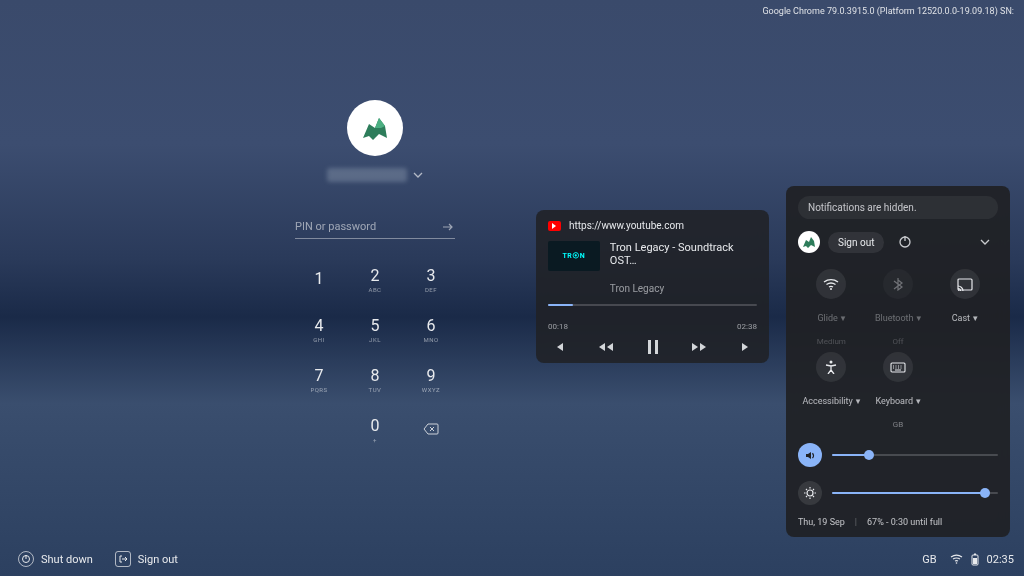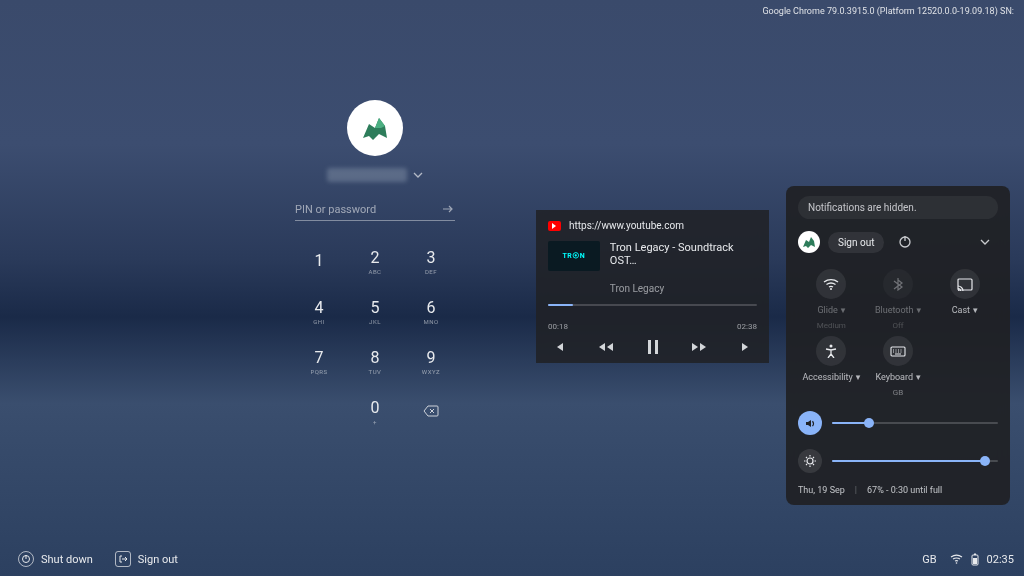--- a/index.html
+++ b/index.html
@@ -5,37 +5,37 @@
   *{box-sizing:border-box;margin:0;padding:0;font-family:Roboto,Arial,sans-serif;-webkit-font-smoothing:antialiased}
   body{width:1024px;height:576px;overflow:hidden;background:linear-gradient(180deg,#3a4a6b 0%,#3c4d70 25%,#2a3a5a 45%,#1a2a48 55%,#3a4e6e 70%,#2c4060 100%);color:#e8eaed;position:relative}
   .build{position:absolute;top:6px;right:10px;font-size:9px;color:#e8eaed;opacity:.95}
   
   .login{position:absolute;left:290px;top:100px;width:170px;display:flex;flex-direction:column;align-items:center}
   .avatar{width:56px;height:56px;border-radius:50%;background:#fff;display:flex;align-items:center;justify-content:center;overflow:hidden}
   .avatar svg{width:40px;height:40px}
   .uname-row{margin-top:12px;display:flex;align-items:center;gap:6px;color:#e8eaed}
   .uname-blur{width:80px;height:14px;background:rgba(200,210,225,.25);filter:blur(2px);border-radius:3px}
   .chev{opacity:.7}
-  .pin-field{margin-top:16px;width:160px;border-bottom:1px solid rgba(255,255,255,.4);display:flex;align-items:center;justify-content:space-between;padding:4px 0}
+  .pin-field{margin-top:34px;width:160px;border-bottom:1px solid rgba(255,255,255,.4);display:flex;align-items:flex-start;justify-content:space-between;padding:4px 0}
   .pin-field input{background:transparent;border:0;outline:0;color:#e8eaed;font-size:11px;width:130px}
   .pin-field input::placeholder{color:rgba(232,234,237,.6)}
   .keypad{margin-top:18px;display:grid;grid-template-columns:repeat(3,50px);grid-auto-rows:44px;gap:6px 6px}
   .key{display:flex;flex-direction:column;align-items:center;justify-content:center;border-radius:50%;cursor:pointer}
   .key .d{font-size:16px;color:#e8eaed}
   .key .l{font-size:6px;letter-spacing:.5px;color:rgba(232,234,237,.55);margin-top:1px;text-transform:uppercase}
   .key.util .d{font-size:14px;opacity:.85}
   
   .bottom{position:absolute;left:0;right:0;bottom:0;height:34px;display:flex;align-items:center;justify-content:space-between;padding:0 10px}
   .bbtn{display:flex;align-items:center;gap:7px;font-size:11px;color:#e8eaed;background:transparent;border:0;padding:6px 8px;border-radius:14px;cursor:pointer}
   .bbtn .ic{width:16px;height:16px;display:flex;align-items:center;justify-content:center;border:1px solid rgba(232,234,237,.7);border-radius:3px;font-size:10px}
   .bbtn.power .ic{border-radius:50%}
   .tray{display:flex;align-items:center;gap:8px;font-size:11px;color:#e8eaed}
   .tray .pill{padding:2px 5px;border-radius:3px}
   
-  .media{position:absolute;left:536px;top:210px;width:233px;background:rgba(32,33,36,.85);border-radius:0;padding:10px 12px 8px;backdrop-filter:blur(6px)}
+  .media{position:absolute;left:536px;top:210px;width:233px;background:rgba(32,33,36,.85);border-radius:8px;padding:10px 12px 8px;backdrop-filter:blur(6px)}
   .media .src{display:flex;align-items:center;gap:8px;font-size:10px;color:#e8eaed}
   .yt{width:13px;height:10px;background:#f00;border-radius:2px;position:relative}
   .yt:after{content:"";position:absolute;left:4px;top:2px;border-left:4px solid #fff;border-top:3px solid transparent;border-bottom:3px solid transparent}
   .media .row{display:flex;gap:10px;margin-top:10px}
   .thumb{width:54px;height:30px;background:#0a1a22;border-radius:2px;display:flex;align-items:center;justify-content:center;font-size:7px;font-weight:700;color:#0ff;letter-spacing:.5px}
   .mtitle{font-size:11px;color:#e8eaed}
   .martist{font-size:10px;color:rgba(232,234,237,.6);margin-top:16px}
   .progress{margin-top:10px;height:2px;background:rgba(255,255,255,.18);border-radius:2px;position:relative}
   .progress .fill{position:absolute;left:0;top:0;height:100%;width:12%;background:#8ab4f8;border-radius:2px}
   .times{display:flex;justify-content:space-between;font-size:8px;color:rgba(232,234,237,.6);margin-top:16px}
@@ -45,21 +45,21 @@
   
   .qs{position:absolute;left:786px;top:186px;width:224px;background:rgba(32,33,36,.92);border-radius:8px;padding:10px 12px 10px;backdrop-filter:blur(6px)}
   .notif{background:rgba(255,255,255,.06);border-radius:14px;padding:6px 10px;font-size:10px;color:rgba(232,234,237,.8)}
   .qtop{display:flex;align-items:center;gap:8px;margin-top:10px}
   .qav{width:22px;height:22px;border-radius:50%;background:#fff;display:flex;align-items:center;justify-content:center}
   .qav svg{width:16px;height:16px}
   .qsign{font-size:10px;background:rgba(255,255,255,.08);border:0;color:#e8eaed;padding:5px 10px;border-radius:12px;cursor:pointer}
   .qicon{width:26px;height:26px;border-radius:50%;display:flex;align-items:center;justify-content:center;cursor:pointer;color:#e8eaed;opacity:.85}
   .qtop .spacer{flex:1}
   .tiles{display:grid;grid-template-columns:repeat(3,1fr);gap:6px 0;margin-top:14px}
-  .tile{display:flex;flex-direction:column;align-items:center;gap:6px;cursor:pointer}
+  .tile{display:flex;flex-direction:column;align-items:center;gap:14px;cursor:pointer}
   .tcircle{width:30px;height:30px;border-radius:50%;background:rgba(255,255,255,.08);display:flex;align-items:center;justify-content:center;font-size:13px;color:#e8eaed}
   .tlabel{font-size:9px;color:rgba(232,234,237,.75);display:flex;align-items:center;gap:3px}
   .tsub{font-size:8px;color:rgba(232,234,237,.45)}
   .tlabel.dim,.tsub.dim{opacity:.5}
   .slider-row{display:flex;align-items:center;gap:10px;margin-top:14px}
   .sknob{width:24px;height:24px;border-radius:50%;background:#8ab4f8;display:flex;align-items:center;justify-content:center;color:#202124;font-size:12px;cursor:pointer}
   .sknob.dark{background:rgba(255,255,255,.1);color:#e8eaed}
   .strack{flex:1;height:2px;background:rgba(255,255,255,.18);position:relative;border-radius:2px;cursor:pointer}
   .strack .sfill{position:absolute;left:0;top:0;height:100%;background:#8ab4f8;border-radius:2px}
   .strack .sdot{position:absolute;top:50%;width:10px;height:10px;background:#8ab4f8;border-radius:50%;transform:translate(-50%,-50%)}

